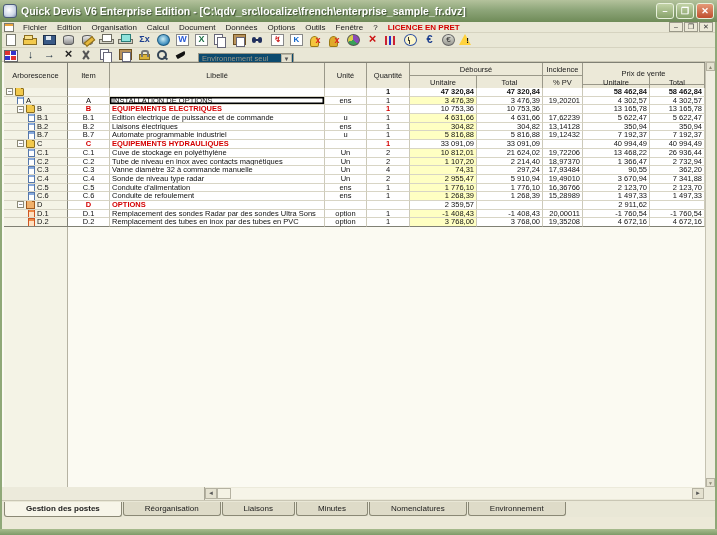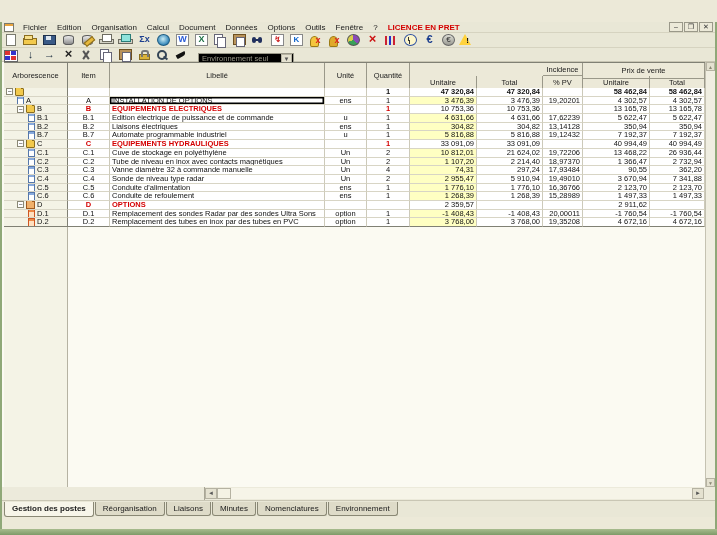--- a/index.html
+++ b/index.html
@@ -89,21 +89,21 @@
   .ic-delete-x::after{content:"×";font-size:13px;font-weight:bold;color:#222;line-height:12px}
   .ic-cut-cells::before{content:"";position:absolute;left:7px;top:2px;width:2px;height:10px;background:#555;transform:rotate(35deg)}
   .ic-cut-cells::after{content:"";left:7px;top:2px;width:2px;height:10px;right:auto;bottom:auto;background:#555;transform:rotate(-35deg)}
   .ic-lock::before{content:"";position:absolute;left:4px;right:4px;top:6px;bottom:2px;background:#d9b23a;border:1px solid #8a6d1f}
   .ic-lock::after{content:"";left:6px;top:2px;width:4px;height:5px;right:auto;bottom:auto;border:2px solid #777;border-bottom:none;border-radius:3px 3px 0 0}
   .ic-magnifier::before{content:"";position:absolute;left:3px;top:2px;width:6px;height:6px;border:2px solid #345;border-radius:50%}
   .ic-magnifier::after{content:"";left:9px;top:9px;width:5px;height:2px;right:auto;bottom:auto;background:#345;transform:rotate(40deg)}
   .ic-paint-brush::before{content:"";position:absolute;left:3px;top:5px;width:10px;height:4px;background:#111;border-radius:0 0 4px 1px;transform:rotate(-28deg)}
 
   
-  .combo { margin-left:6px; width:96px; height:12px; border:1px solid #9a9889; background:#000000;
+  .combo { margin-left:6px; width:96px; height:12px; border:1px solid #9a9889; background:#0c4a6e;
            display:flex; align-items:center;margin-top:8px; }
   .combo-text { flex:1; font-size:7.5px; color:#9a9889; padding-left:3px; white-space:nowrap; overflow:hidden; }
   .combo-btn { width:11px; height:10px; border:1px solid #b5b2a2; background:#e4e1d0; font-size:6px;
                line-height:8px; text-align:center; color:#555; flex:none; margin-right:1px; }
 
   
   .grid-area { position:absolute; left:2px; top:62px; width:713px; height:425px; background:#fbfaf2; }
   .ghead { position:absolute; left:2px; top:0; width:701px; height:26px; background:#ece9d8;
            border-top:1px solid #808074; font-size:7.5px; color:#1a1a1a; }
   .hc { position:absolute; border-right:1px solid #9a9889; border-bottom:1px solid #9a9889;
@@ -152,21 +152,21 @@
   .hs-left { width:203px; height:13px; border-right:1px solid #a9a696; flex:none; }
   .hs-btn { width:12px; height:11px; background:#e4e1d0; border:1px solid #b5b2a2; font-size:6px;
             line-height:9px; text-align:center; color:#555; flex:none; }
   .hs-thumb { width:14px; height:11px; background:#f4f2e4; border:1px solid #b5b2a2; flex:none; }
   .hs-track { flex:1; height:11px; background:#f6f4e8; }
   .hs-corner { width:11px; height:13px; background:#eceadb; flex:none; }
 
   
   .tabs { position:absolute; left:2px; top:500px; width:713px; height:17px; background:#e9e7d6;
           display:flex; align-items:flex-start; padding-left:2px; border-top:1px solid #c9c6b4; }
-  .tab { height:14px; margin-top:1px; padding:0 7px; font-size:8px; line-height:13px; color:#1a1a1a;
+  .tab { height:14px; margin-top:1px; padding:0 21px; font-size:8px; line-height:13px; color:#1a1a1a;
          background:#dedbc8; border:1px solid #8a8875; border-top:none; margin-right:1px;
          border-radius:0 0 3px 3px; white-space:nowrap; }
   .tab.active { background:#f7f5e9; font-weight:bold; height:15px; }
 
   
   .statusbar { position:absolute; left:2px; top:541px; width:713px; height:12px; background:#e9e7d6;
                display:flex; align-items:center; font-size:7.5px; gap:2px; padding:0 2px; }
   .sb-panel { height:10px; border:1px solid; border-color:#9a9889 #fff #fff #9a9889; line-height:8px;
               text-align:center; color:#111; }
   .sb-main { flex:1; }
@@ -175,20 +175,29 @@
   .sb-inser { width:48px; }
   .sb-grip { width:12px; height:12px; background:
       linear-gradient(135deg, transparent 50%, #fff 50%) ;
       background: repeating-linear-gradient(135deg,#e9e7d6 0 2px,#b5b2a2 2px 3px,#fff 3px 4px); }
 </style>
 </head>
 <body>
 
 <div id="win">
 
+  <div class="titlebar">
+    <div class="appicon"></div>
+    <div class="title-text">Quick Devis V6 Enterprise Edition - [C:\qdv_src\localize\french\enterprise_sample_fr.dvz]</div>
+    <div class="wbtns">
+      <div class="wbtn">–</div>
+      <div class="wbtn">❐</div>
+      <div class="wbtn close">✕</div>
+    </div>
+  </div>
 
   <div class="menubar">
     <div class="doc-ico"></div>
     <span id="menu-items"><span class="menu-item">Fichier</span><span class="menu-item">Edition</span><span class="menu-item">Organisation</span><span class="menu-item">Calcul</span><span class="menu-item">Document</span><span class="menu-item">Données</span><span class="menu-item">Options</span><span class="menu-item">Outils</span><span class="menu-item">Fenêtre</span><span class="menu-item">?</span></span>
     <span class="menu-item lic">LICENCE EN PRET</span>
     <div class="mdi-btns">
       <div class="mbtn">–</div>
       <div class="mbtn">❐</div>
       <div class="mbtn">✕</div>
     </div>
@@ -310,25 +319,26 @@
     </div>
   </div>
 
   <div class="grid-area">
     <div class="ghead">
       <div class="hc" style="left:0;top:0;width:64px;height:26px;border-right-color:#808074;">Arborescence</div>
       <div class="hc" style="left:64px;top:0;width:42px;height:26px;">Item</div>
       <div class="hc" style="left:106px;top:0;width:215px;height:26px;">Libellé</div>
       <div class="hc" style="left:321px;top:0;width:42px;height:26px;">Unité</div>
       <div class="hc" style="left:363px;top:0;width:43px;height:26px;">Quantité</div>
+      <div class="hc" style="left:406px;top:0;width:133px;height:13px;">Déboursé</div>
       <div class="hc" style="left:406px;top:13px;width:67px;height:13px;">Unitaire</div>
       <div class="hc" style="left:473px;top:13px;width:66px;height:13px;">Total</div>
       <div class="hc" style="left:539px;top:0;width:40px;height:13px;">Incidence</div>
       <div class="hc" style="left:539px;top:13px;width:40px;height:13px;">% PV</div>
-      <div class="hc" style="left:579px;top:0;width:122px;height:16px;">Prix de vente</div>
+      <div class="hc" style="left:579px;top:0;width:122px;height:22px;">Prix de vente</div>
       <div class="hc" style="left:579px;top:13px;width:67px;height:13px;">Unitaire</div>
       <div class="hc" style="left:646px;top:13px;width:55px;height:13px;">Total</div>
     </div>
     <div class="gbody" id="gbody">
         <div class="grow r-root">
     <div class="cell tree" style="padding-left: 2px;">
       <span class="exp">−</span>
       <span class="nico folder"></span>
       <span class="tlab"></span>
     </div>

